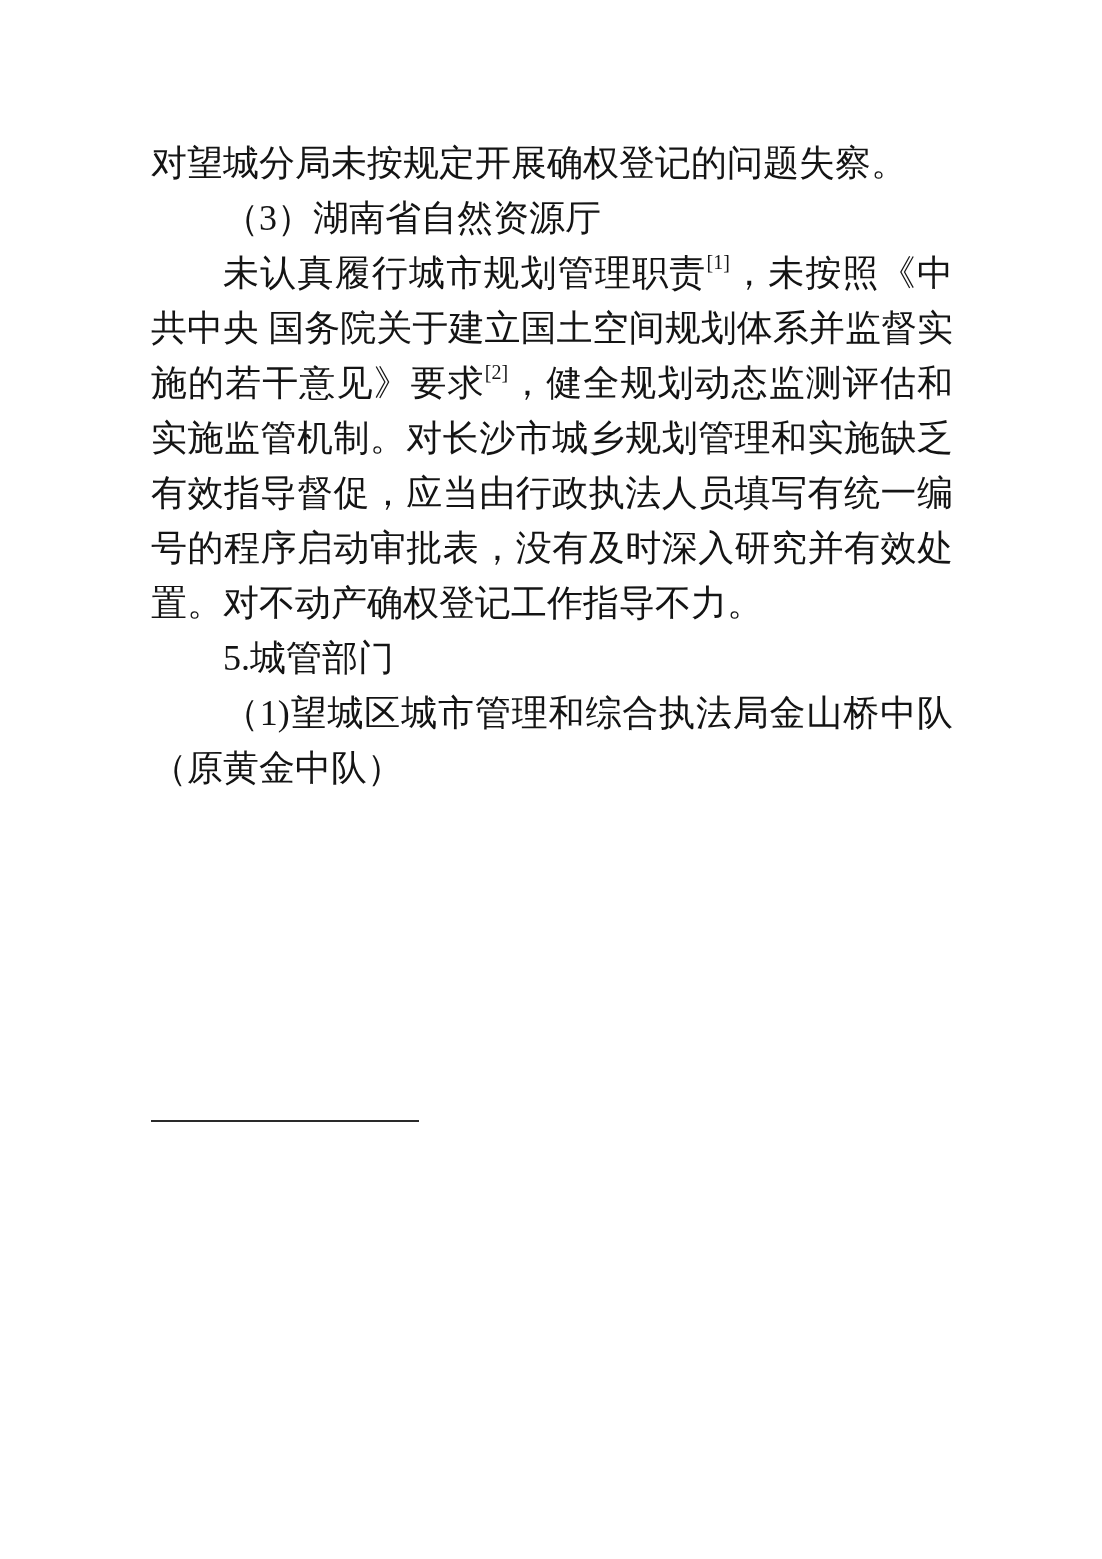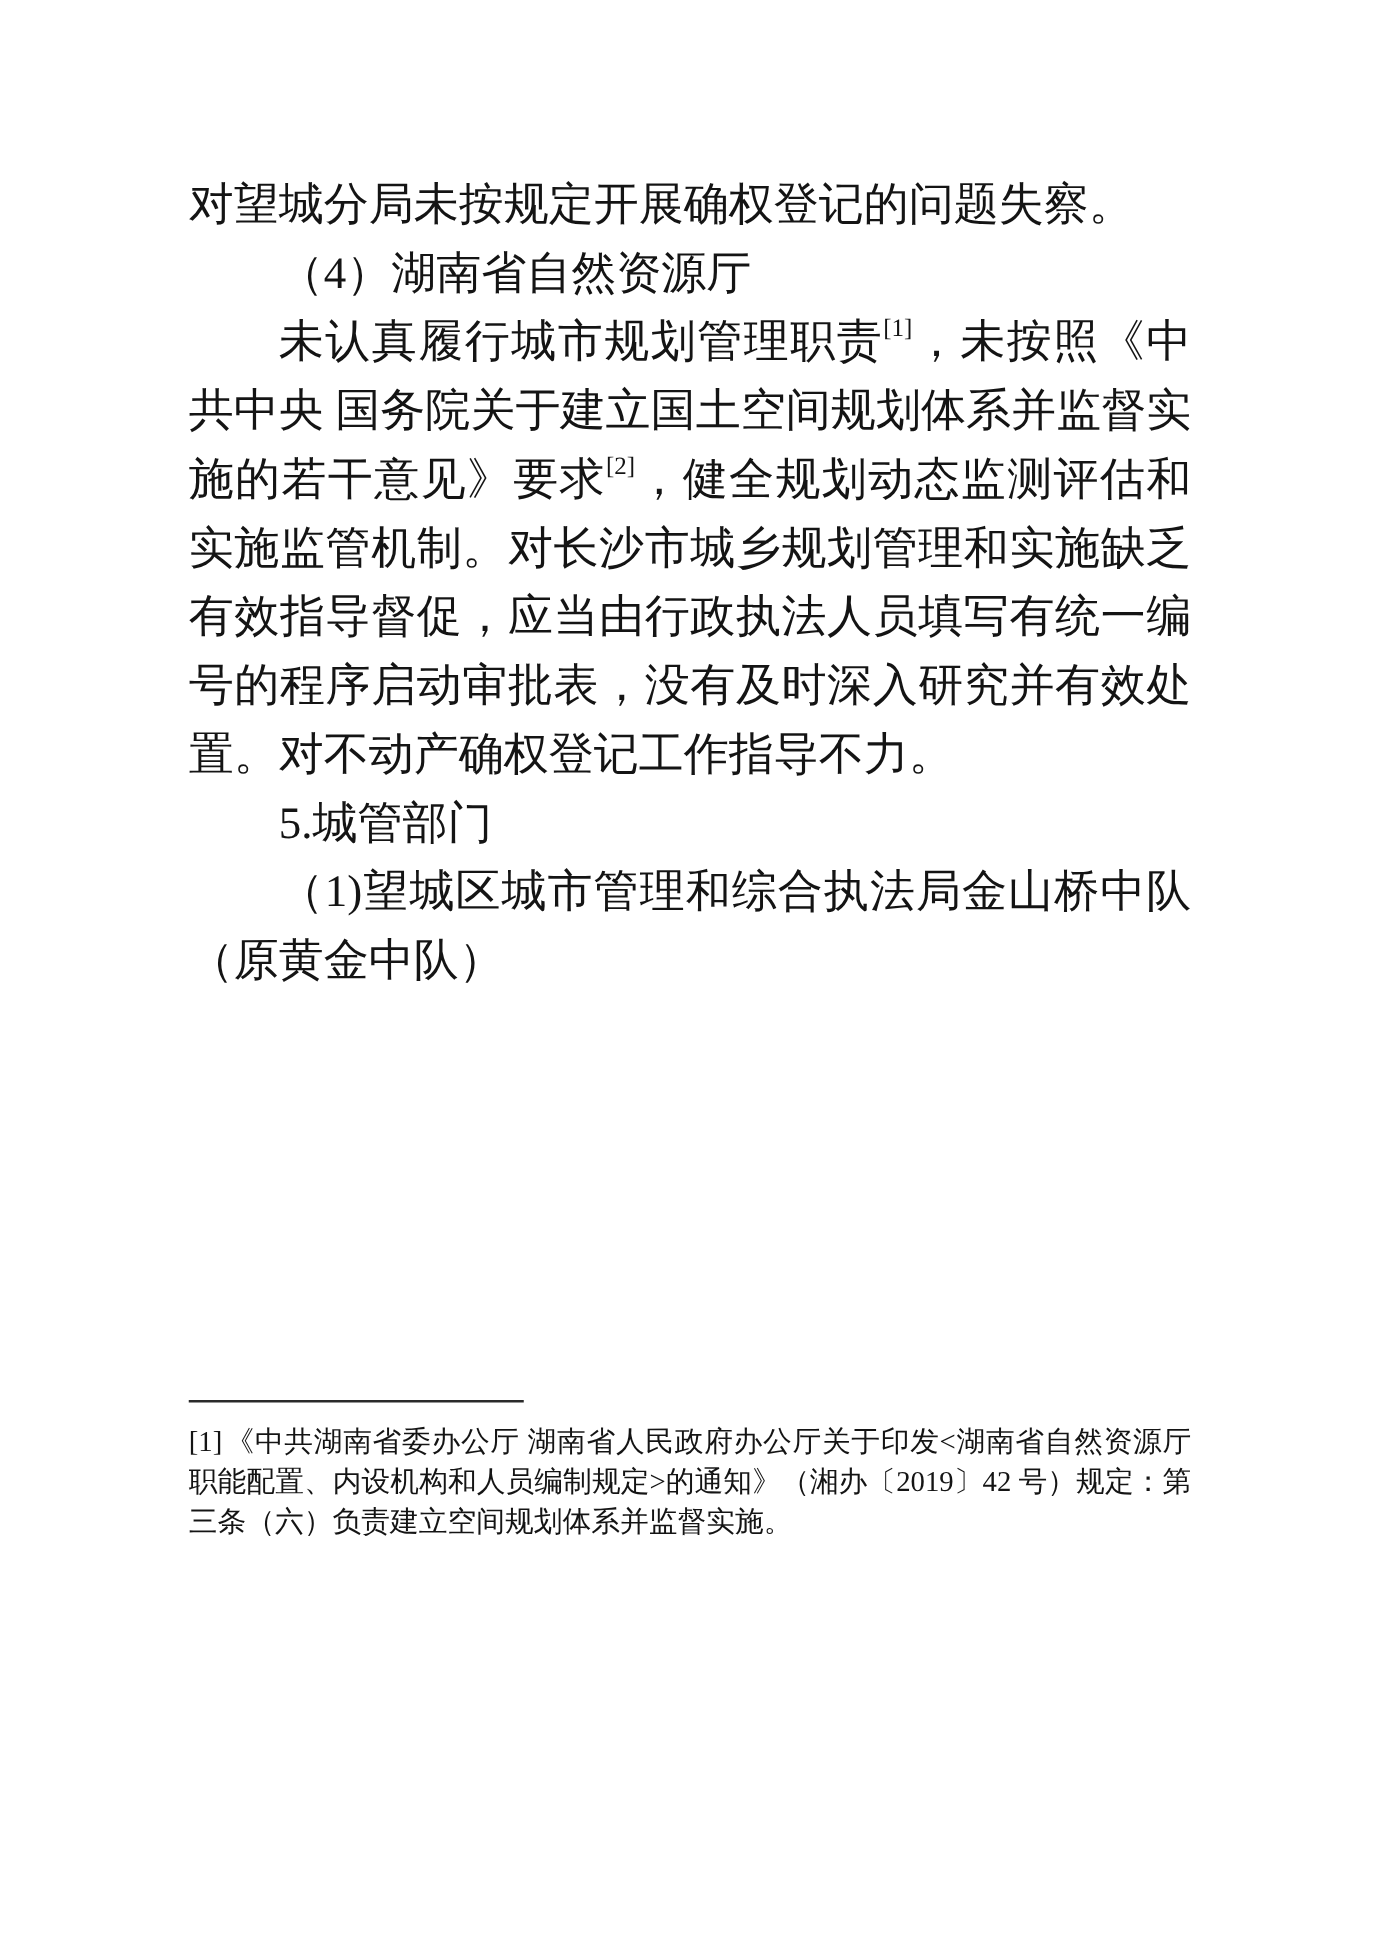--- a/index.html
+++ b/index.html
@@ -58,23 +58,22 @@
     letter-spacing: 3px;
     color: #0f766e;
   }
 </style>
 </head>
 <body>
 
 <div class="page">
   <main class="body-text">
       <p class="block"><span>对望城分局未按规定开展确权登记的问题失察。</span></p>
-      <p class="block indent"><span>（4）湖南省自然资源厅</span></p>
+      <p class="block indent"><span>（3）湖南省自然资源厅</span></p>
       <p class="block indent"><span>未认真履行城市规划管理职责</span><sup>[1]</sup><span>，未按照《中共中央 国务院关于建立国土空间规划体系并监督实施的若干意见》要求</span><sup>[2]</sup><span>，健全规划动态监测评估和实施监管机制。对长沙市城乡规划管理和实施缺乏有效指导督促，应当由行政执法人员填写有统一编号的程序启动审批表，没有及时深入研究并有效处置。对不动产确权登记工作指导不力。</span></p>
       <p class="block indent"><span>5.城管部门</span></p>
       <p class="block indent"><span>（1)望城区城市管理和综合执法局金山桥中队（原黄金中队）</span></p>
     </main>
   <div class="footnote-sep"></div>
   <section class="footnotes">
-      <p class="footnote"><span class="marker">[1]</span><span>《中共湖南省委办公厅 湖南省人民政府办公厅关于印发&lt;湖南省自然资源厅职能配置、内设机构和人员编制规定&gt;的通知》（湘办〔2019〕42 号）规定：第三条（六）负责建立空间规划体系并监督实施。</span></p>
     </section>
   <footer class="page-number">— 20 —</footer>
 </div>
 
 </body></html>

